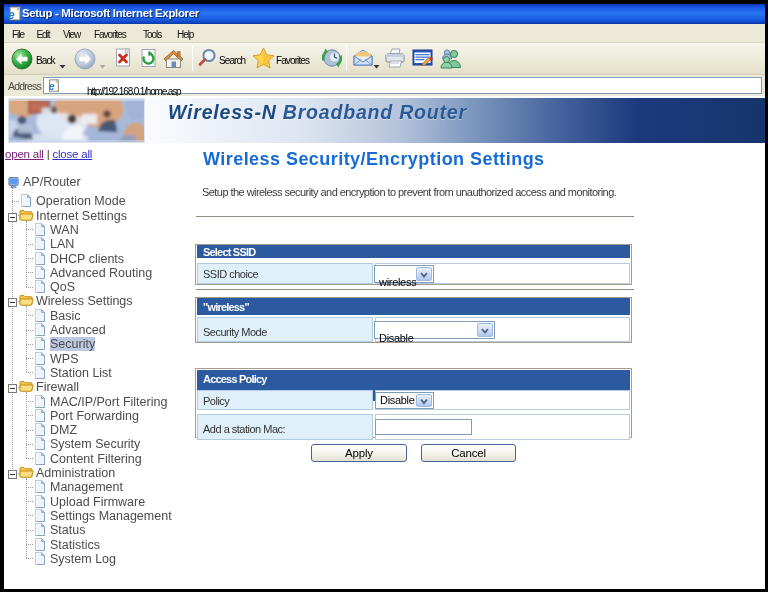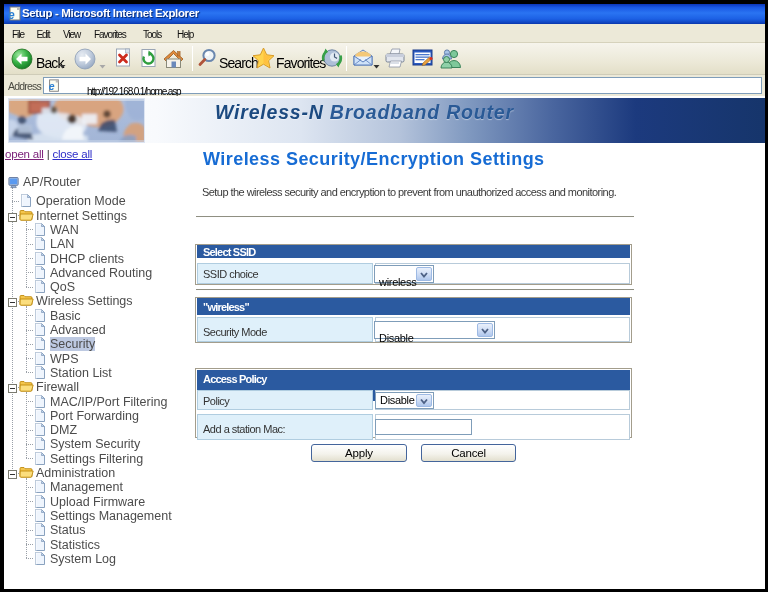--- a/index.html
+++ b/index.html
@@ -13,34 +13,34 @@
 #titlebar .ttext { position:absolute; left:18px; top:3px; color:#fff; font-size:11.5px;
   font-weight:bold; letter-spacing:-0.35px; text-shadow:1px 1px 1px #02226b; }
 
 #menubar { position:absolute; left:0; top:20px; width:100%; height:19px; background:#ECE9D8;
   border-bottom:1px solid #d6d2bc; font-size:11.5px; color:#111; }
 #menubar span { position:absolute; top:4.5px; letter-spacing:-1.05px; font-size:10px; }
 
 #toolbar { position:absolute; left:0; top:39px; width:100%; height:32px;
   background:linear-gradient(180deg,#F6F4EC, #ECE9D8 60%, #E3DfC8 100%);
   border-bottom:1px solid #cfccb8; }
-.tbtxt { position:absolute; top:11.5px; font-size:14px; color:#000; letter-spacing:-0.9px; }
+.tbtxt { position:absolute; top:11.5px; font-size:10px; color:#000; letter-spacing:-0.9px; }
 
 #addressbar { position:absolute; left:0; top:71px; width:100%; height:21px; background:#ECE9D8; }
 #addressbar .lab { position:absolute; left:4px; top:5px; font-size:10.5px; color:#4a4a42; letter-spacing:-0.8px;}
 #addressbar .field { position:absolute; left:39px; top:2px; right:3px; height:17px; background:#fff;
   border:1px solid #7F9DB9; }
 #addressbar .url { position:absolute; left:19px; top:8px; font-size:10px; color:#000; letter-spacing:-1.15px;padding-left:24px;}
 
 #page { position:absolute; left:0; top:92px; width:100%; height:492px; background:#fff; }
 #banner { position:absolute; left:0; top:2px; width:100%; height:45px;
   background:linear-gradient(90deg,#ffffff 0%,#f8fafd 20%,#dde5f1 39%,#b4c3db 52%,#8099c0 61%,#4a669f 72%,#1c3a7e 83%,#16356b 100%); }
 #banner .phot { position:absolute; left:4px; top:0px; }
 #bannertitle { position:absolute; left:164px; top:3px; font-size:19.5px; font-weight:bold;
-  font-style:italic; color:#1c4a80; letter-spacing:0.8px; text-shadow:0 1px 1px rgba(255,255,255,0.45);margin-left:47px; }
+  font-style:italic; color:#1c4a80; letter-spacing:0.8px; text-shadow:0 1px 1px rgba(255,255,255,0.45); }
 #bannersub { position:absolute; right:143px; top:20.5px; text-align:right; color:#fff;
   font-size:9.5px; font-style:italic; font-weight:bold; line-height:10.5px; letter-spacing:-0.1px; }
 #openclose { position:absolute; left:1px; top:52px; font-size:11.5px; letter-spacing:-0.2px; color:#333; }
 #openclose .o { color:#7b2179; text-decoration:underline; }
 #openclose .c { color:#2d2dc8; text-decoration:underline; }
 
 #tree { position:absolute; left:0; top:77px; width:195px; height:410px; font-size:12.5px; color:#4c4c4c; }
 .trow { position:absolute; height:15px; white-space:nowrap; }
 .trow .txt { position:absolute; top:1px; }
 .sel { background:#bdc9e1; }
@@ -434,21 +434,21 @@
               <path d="M1.5 0.5 h6 l0 1 h-5 l0 11 h-1 z" fill="#ffffff" opacity="0.9"></path>
             </svg></span>
           <span class="txt" style="left:46px">System Security</span>
         </div>
 <div class="trow" style="top:277.7px">
           <span style="position:absolute;left:30px;top:1px"><svg width="12" height="13" viewBox="0 0 12 13">
               <path d="M1.5 0.5 h6 l3 3 V12.5 h-9 z" fill="#eff5fd" stroke="#7d97b8" stroke-width="0.9"></path>
               <path d="M7.5 0.5 l3 3 h-3 z" fill="#c3d6ec" stroke="#7d97b8" stroke-width="0.7"></path>
               <path d="M1.5 0.5 h6 l0 1 h-5 l0 11 h-1 z" fill="#ffffff" opacity="0.9"></path>
             </svg></span>
-          <span class="txt" style="left:46px">Settings Filtering</span>
+          <span class="txt" style="left:46px">Content Filtering</span>
         </div>
 <div class="trow" style="top:292.0px">
           <span style="position:absolute;left:4px;top:3px"><svg width="9" height="9" viewBox="0 0 9 9">
               <rect x="0.5" y="0.5" width="8" height="8" fill="#fff" stroke="#7a7a6f"></rect>
               <line x1="2" y1="4.5" x2="7" y2="4.5" stroke="#333" stroke-width="1"></line>
             </svg></span>
           <span style="position:absolute;left:15px;top:1px"><svg width="15" height="12" viewBox="0 0 15 12">
               <path d="M1 2.5 q0-1 1-1 h3 l1 1.2 h6 q1 0 1 1 V10 q0 1-1 1 H2 q-1 0-1-1 z" fill="#f4c64d" stroke="#b98200" stroke-width="0.8"></path>
               <path d="M1.2 5 h11 l2-0 -1.6 5.6 q-0.2 0.6-1 0.6 H2 q-0.8 0-1-0.8 z" fill="#fbde7e" stroke="#b98200" stroke-width="0.8"></path>
             </svg></span>

